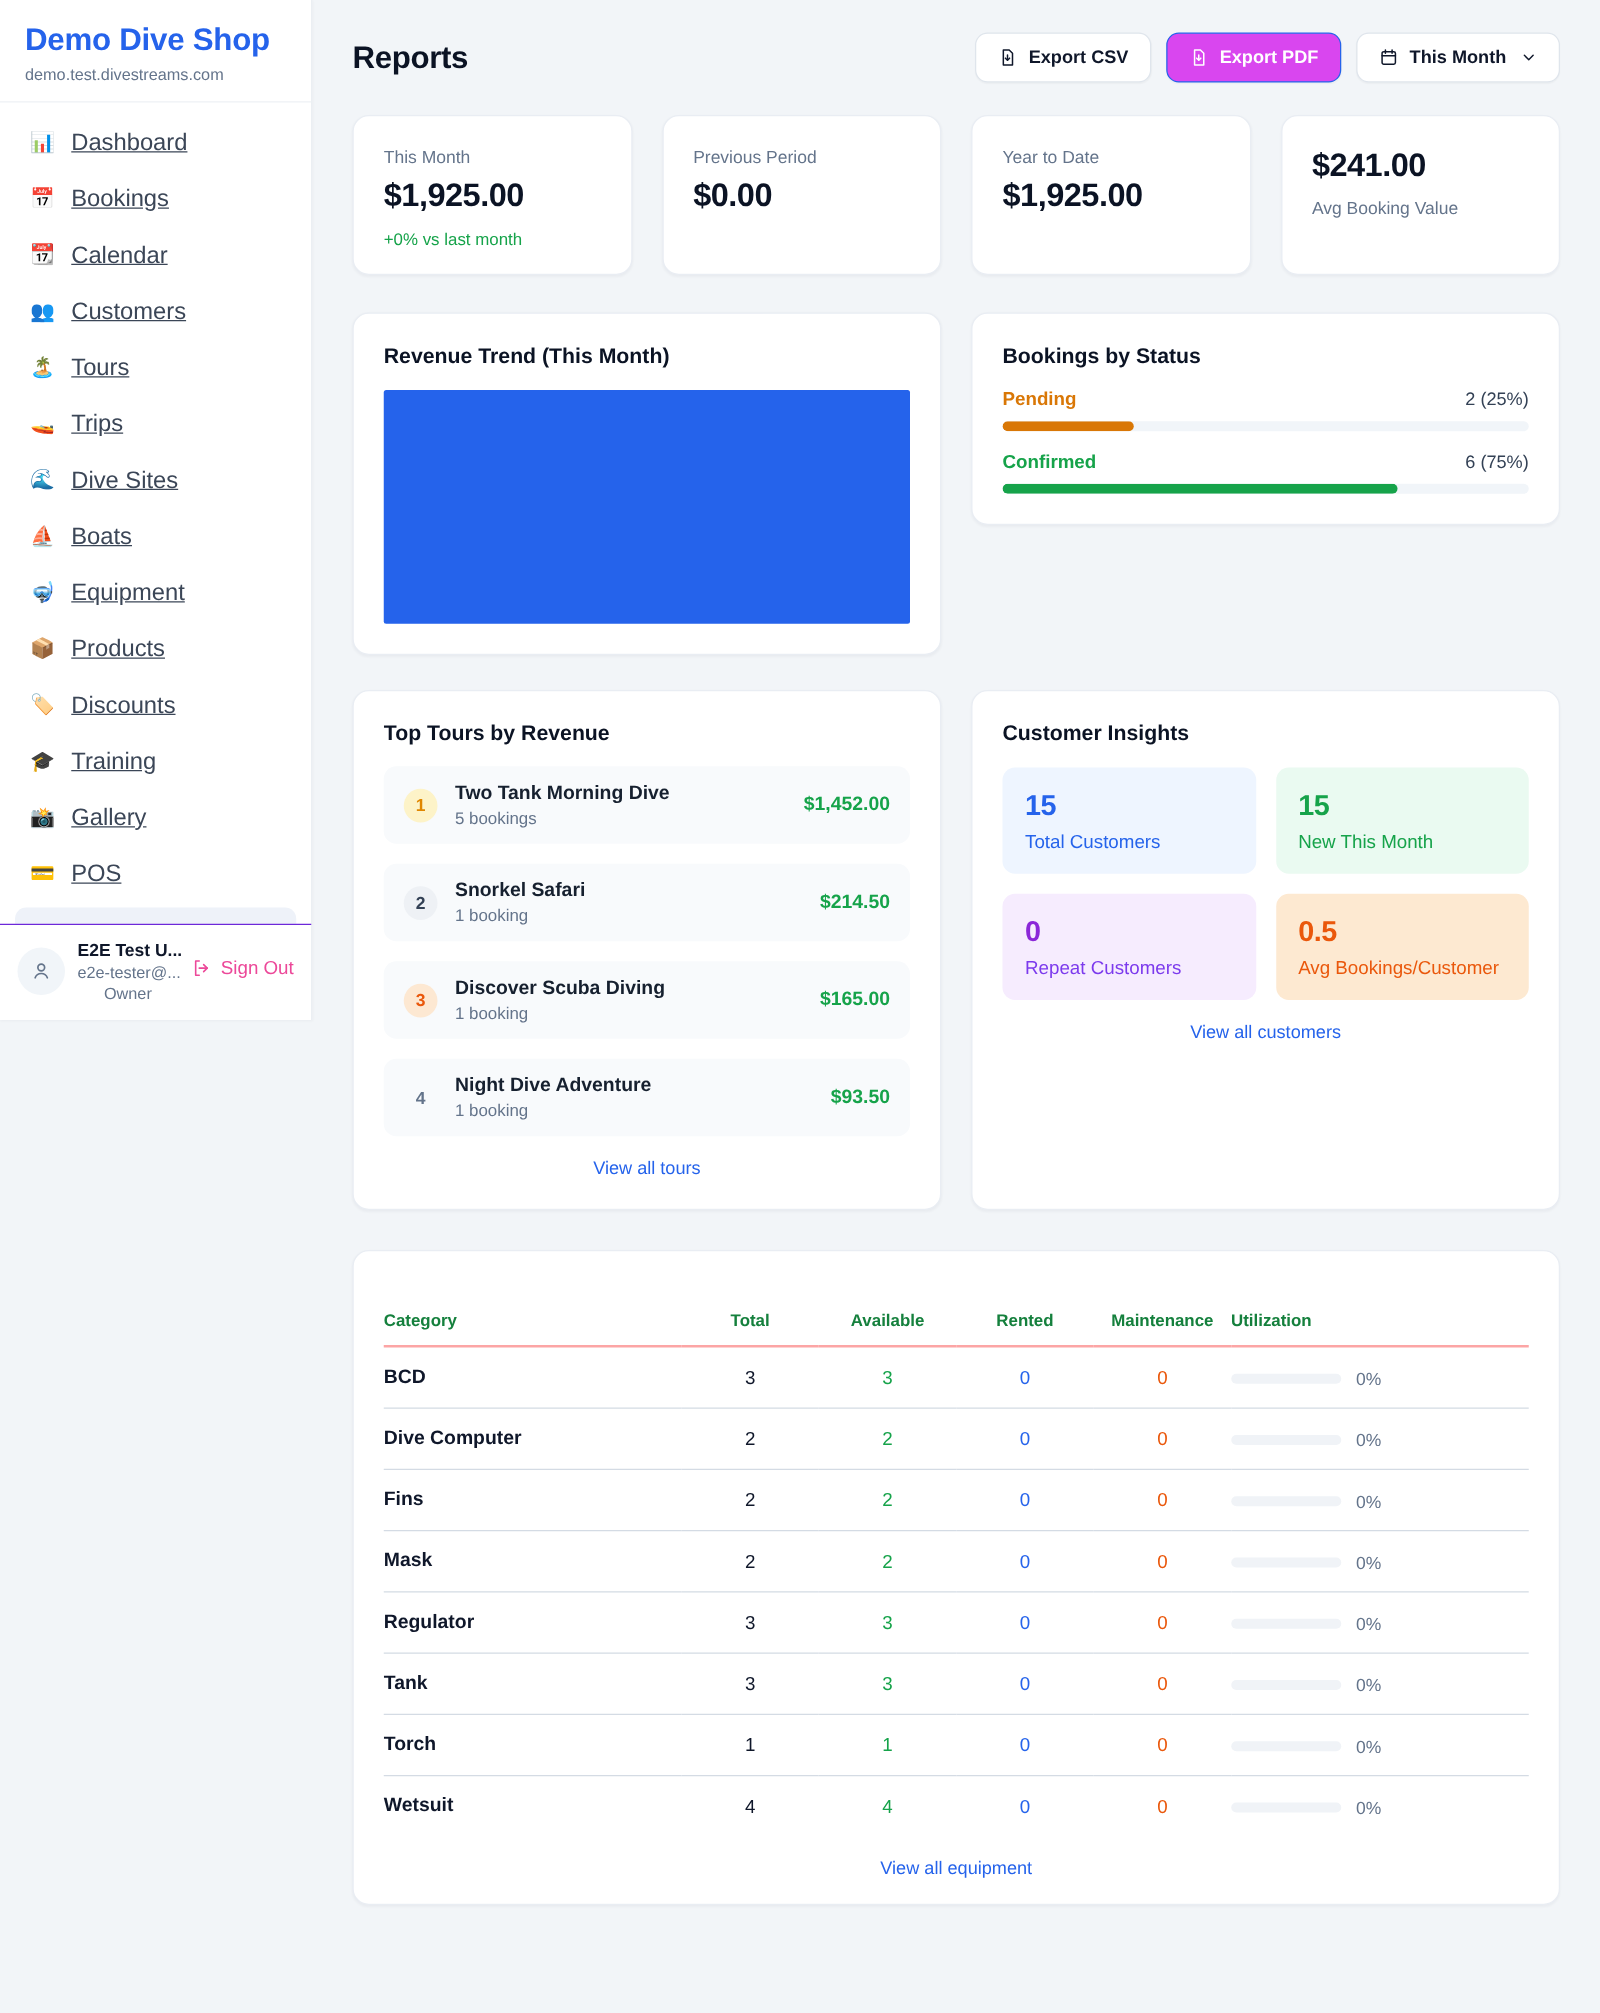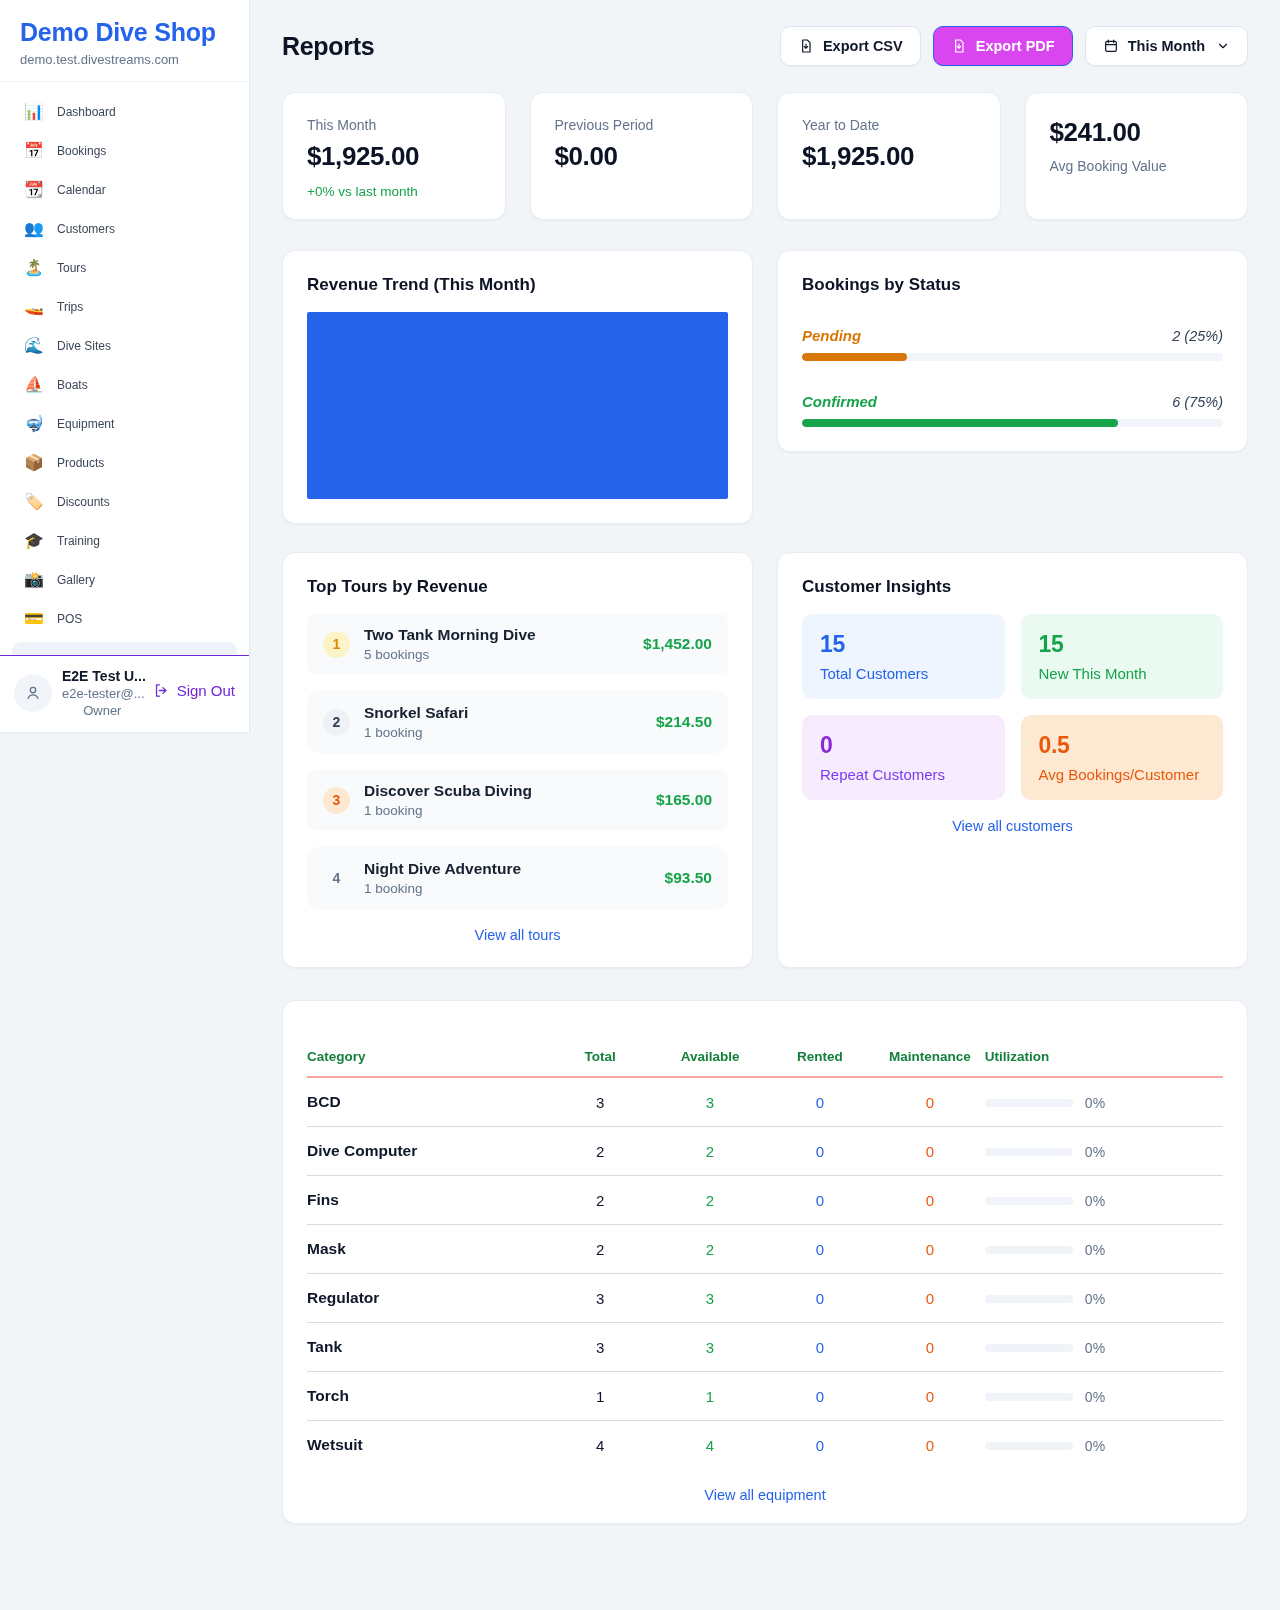--- a/index.html
+++ b/index.html
@@ -9,29 +9,29 @@
   
   .sidebar { position:absolute; top:0; left:0; width:250px; background:#ffffff;
              border-right:1px solid #e5eaf0; box-shadow:0 1px 2px rgba(15,23,42,.04); }
   .brand { padding:18px 20px 14px; border-bottom:1px solid #eef1f5; }
   .brand-name { color:#2563eb; font-size:25px; font-weight:bold; letter-spacing:-.2px; }
   .brand-domain { color:#64748b; font-size:13px; margin-top:5px; }
   .nav { padding:14px 12px 0; }
   .nav-item { display:flex; align-items:center; gap:13px; padding:8px 12px; margin-bottom:7px;
               border-radius:8px; cursor:pointer; }
   .nav-icon { width:20px; font-size:16px; line-height:1; text-align:center; }
-  .nav-label { font-size:12px; color:#3b4657; }
+  .nav-label { font-size:19px; color:#3b4657;text-decoration:underline; }
   .nav-partial { height:13px; margin:4px 12px 0; border-radius:9px 9px 0 0; background:#eef2f9; }
   .user-box { border-top:1px solid #6d28d9; padding:12px 14px 14px; display:flex; align-items:flex-start; gap:10px; }
   .avatar { width:38px; height:38px; border-radius:50%; background:#f1f5f9; flex:0 0 38px;
             display:flex; align-items:center; justify-content:center; margin-top:6px; }
   .user-info { min-width:0; flex:1; }
   .user-name { font-size:14px; font-weight:bold; color:#0f172a; white-space:nowrap; }
   .user-email, .user-role { font-size:13px; color:#64748b; margin-top:2px; white-space:nowrap;text-align:center; }
-  .signout { display:flex; align-items:flex-end; gap:7px; color:#6d28d9; font-size:15px;
+  .signout { display:flex; align-items:flex-end; gap:7px; color:#ec4899; font-size:15px;
              margin-top:14px; cursor:pointer; flex:0 0 auto; }
 
   
   .main { margin-left:250px; padding:26px 32px 40px; }
   .page-header { display:flex; align-items:center; justify-content:space-between; }
   .page-title { font-size:25px; font-weight:bold; letter-spacing:-.3px; color:#0b1324; }
   .header-actions { display:flex; align-items:center; }
   .btn { display:inline-flex; align-items:center; gap:9px; height:40px; padding:0 17px;
          background:#fff; border:1px solid #dfe5ec; border-radius:10px; font-size:14.5px;
          font-weight:bold; color:#0f172a; cursor:pointer; box-shadow:0 1px 1px rgba(15,23,42,.03); }
@@ -49,21 +49,21 @@
   .stat-value { font-size:26px; font-weight:bold; letter-spacing:-.4px; margin-top:8px; color:#0b1324; }
   .stat-note { font-size:13.5px; color:#16a34a; margin-top:12px; }
   .stat-card.value-first .stat-value { margin-top:0; }
   .stat-card.value-first .stat-label { margin-top:10px; }
 
   
   .grid-2 { display:grid; grid-template-columns:1fr 1fr; gap:24px; margin-top:30px; align-items:start; }
   .panel { padding:24px; }
   .panel-title { font-size:17px; font-weight:bold; color:#0b1324; }
   .revenue-bar { margin-top:17px; height:187px; background:#2563eb; border-radius:2px; }
-  .status-item { margin-top:32px;font-style:italic; }
+  .status-item { margin-top:16px; }
   .status-head { display:flex; justify-content:space-between; align-items:baseline; }
   .status-label { font-size:15px; font-weight:bold; }
   .status-value { font-size:14.5px; color:#334155; }
   .track { height:8px; background:#f1f5f9; border-radius:5px; margin-top:9px; overflow:hidden; }
   .fill { height:100%; border-radius:5px; }
 
   
   .grid-3 { display:grid; grid-template-columns:1fr 1fr; gap:24px; margin-top:28px; }
   .tour-row { display:flex; align-items:center; gap:14px; background:#f8fafc; border-radius:10px;
               padding:11px 16px; margin-top:16px; min-height:62px; }

